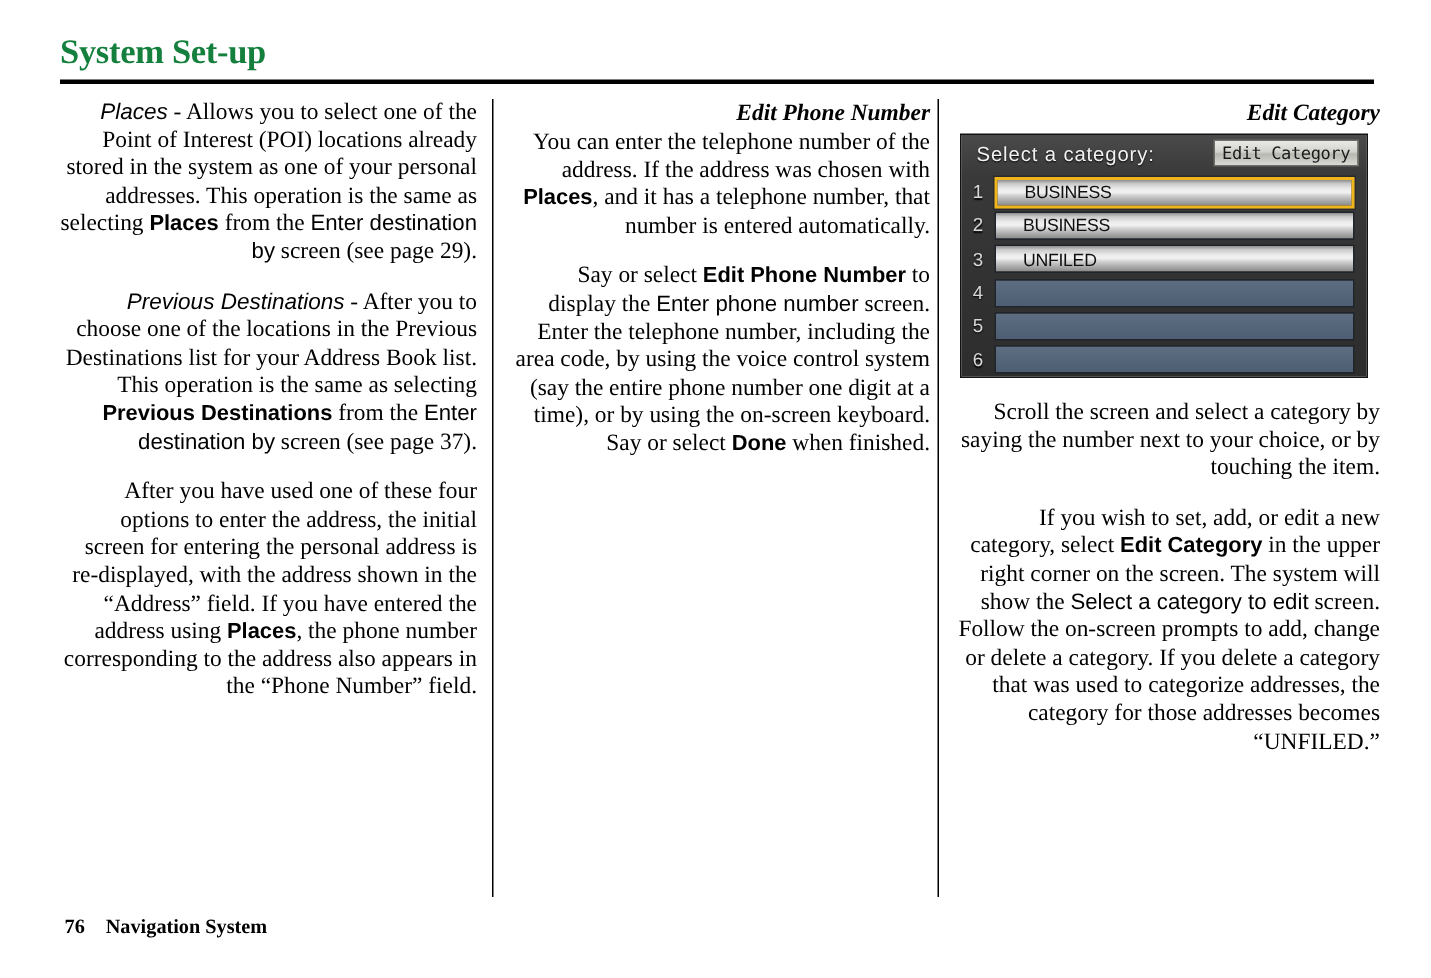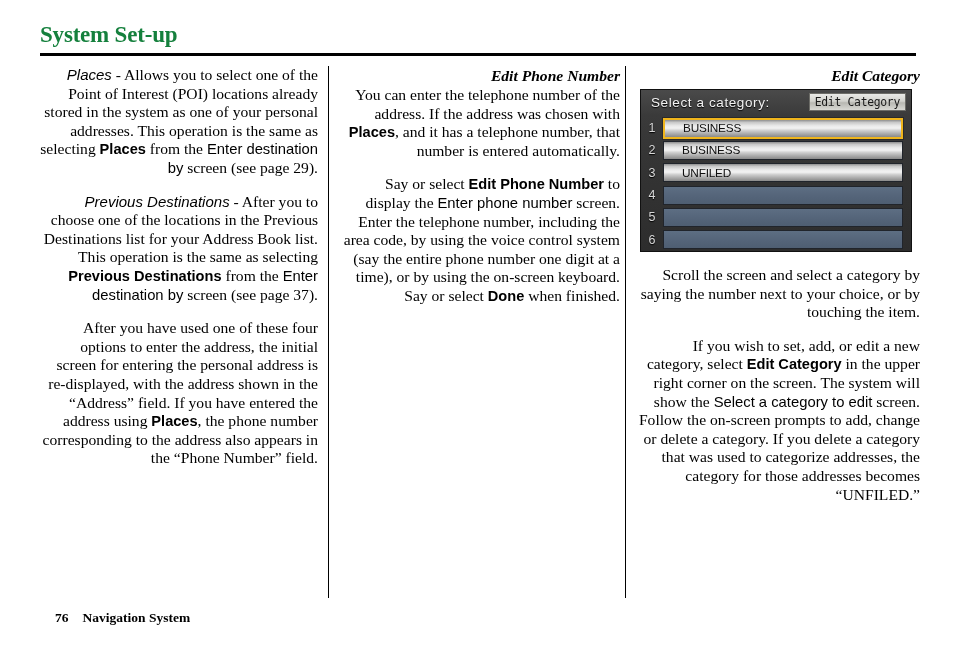--- a/index.html
+++ b/index.html
@@ -210,21 +210,21 @@
   
   .footer {
     position: absolute;
     left: 43px;
     top: 610px;
     font-family: "Liberation Serif", serif;
     font-weight: bold;
     font-size: 13.5px;
     color: #000;
   }
-  .footer .pg { margin-right: 14px; margin-left: 12px; }
+  .footer .pg { margin-right: 14px; }
 </style>
 </head>
 <body>
 
 <div class="page">
 
   <div class="page-header">
     <h1 class="page-title">System Set-up</h1>
     <div class="header-rule"></div>
   </div>

